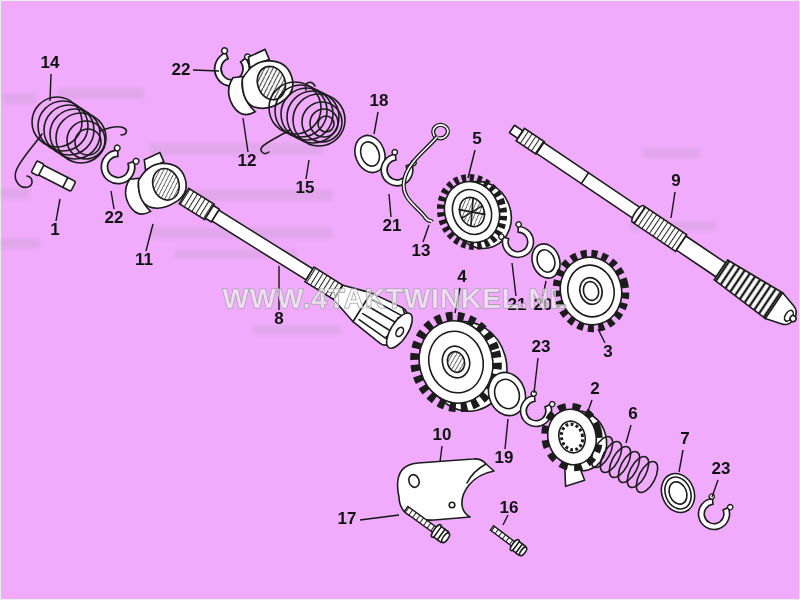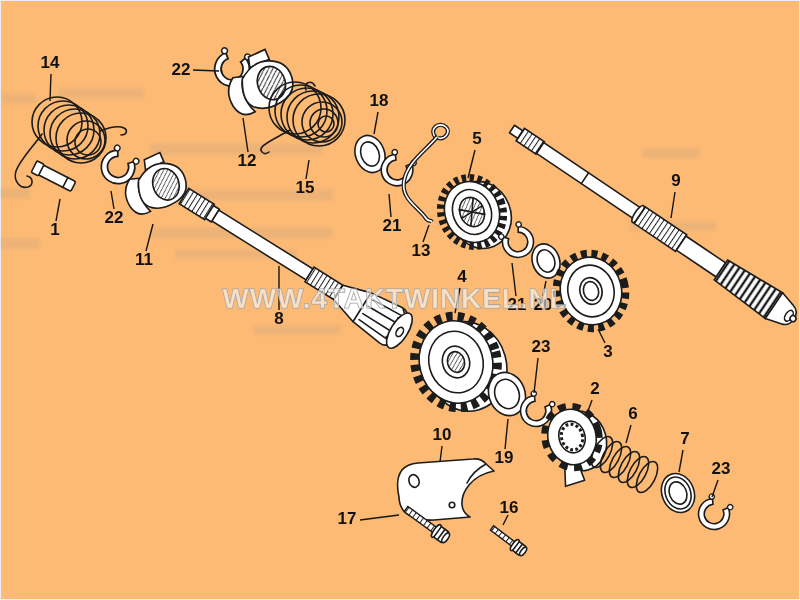--- a/index.html
+++ b/index.html
@@ -1,16 +1,16 @@
 <!DOCTYPE html>
 <html><head>
 <meta charset="utf-8">
 <style>
   html,body { margin:0; padding:0; background:#ffffff; }
-  .stage { position:relative; width:800px; height:600px; background:#fdba74; overflow:hidden;
+  .stage { position:relative; width:800px; height:600px; background:#f0abfc; overflow:hidden;
            font-family:"Liberation Sans", sans-serif; box-shadow: inset 0 0 0 1px #ececec; }
   svg { display:block; }
   .p  { fill:#ffffff; stroke:#1c1c1c; stroke-width:1.6; stroke-linejoin:round; stroke-linecap:round; }
   .n  { fill:none;    stroke:#1c1c1c; stroke-width:1.6; stroke-linejoin:round; stroke-linecap:round; }
   .t  { fill:none;    stroke:#1c1c1c; }
   .ld { stroke:#151515; stroke-width:1.4; }
   .lbl { font:bold 17px "Liberation Sans", sans-serif; fill:#111111; text-anchor:middle; }
   .wm { font:bold 27px "Liberation Sans", sans-serif; letter-spacing:1px;
         fill:rgba(255,255,255,0.55); stroke:#9f9f9f; stroke-width:1.1px; paint-order:stroke; }
   .ghost { opacity:0.13; }

